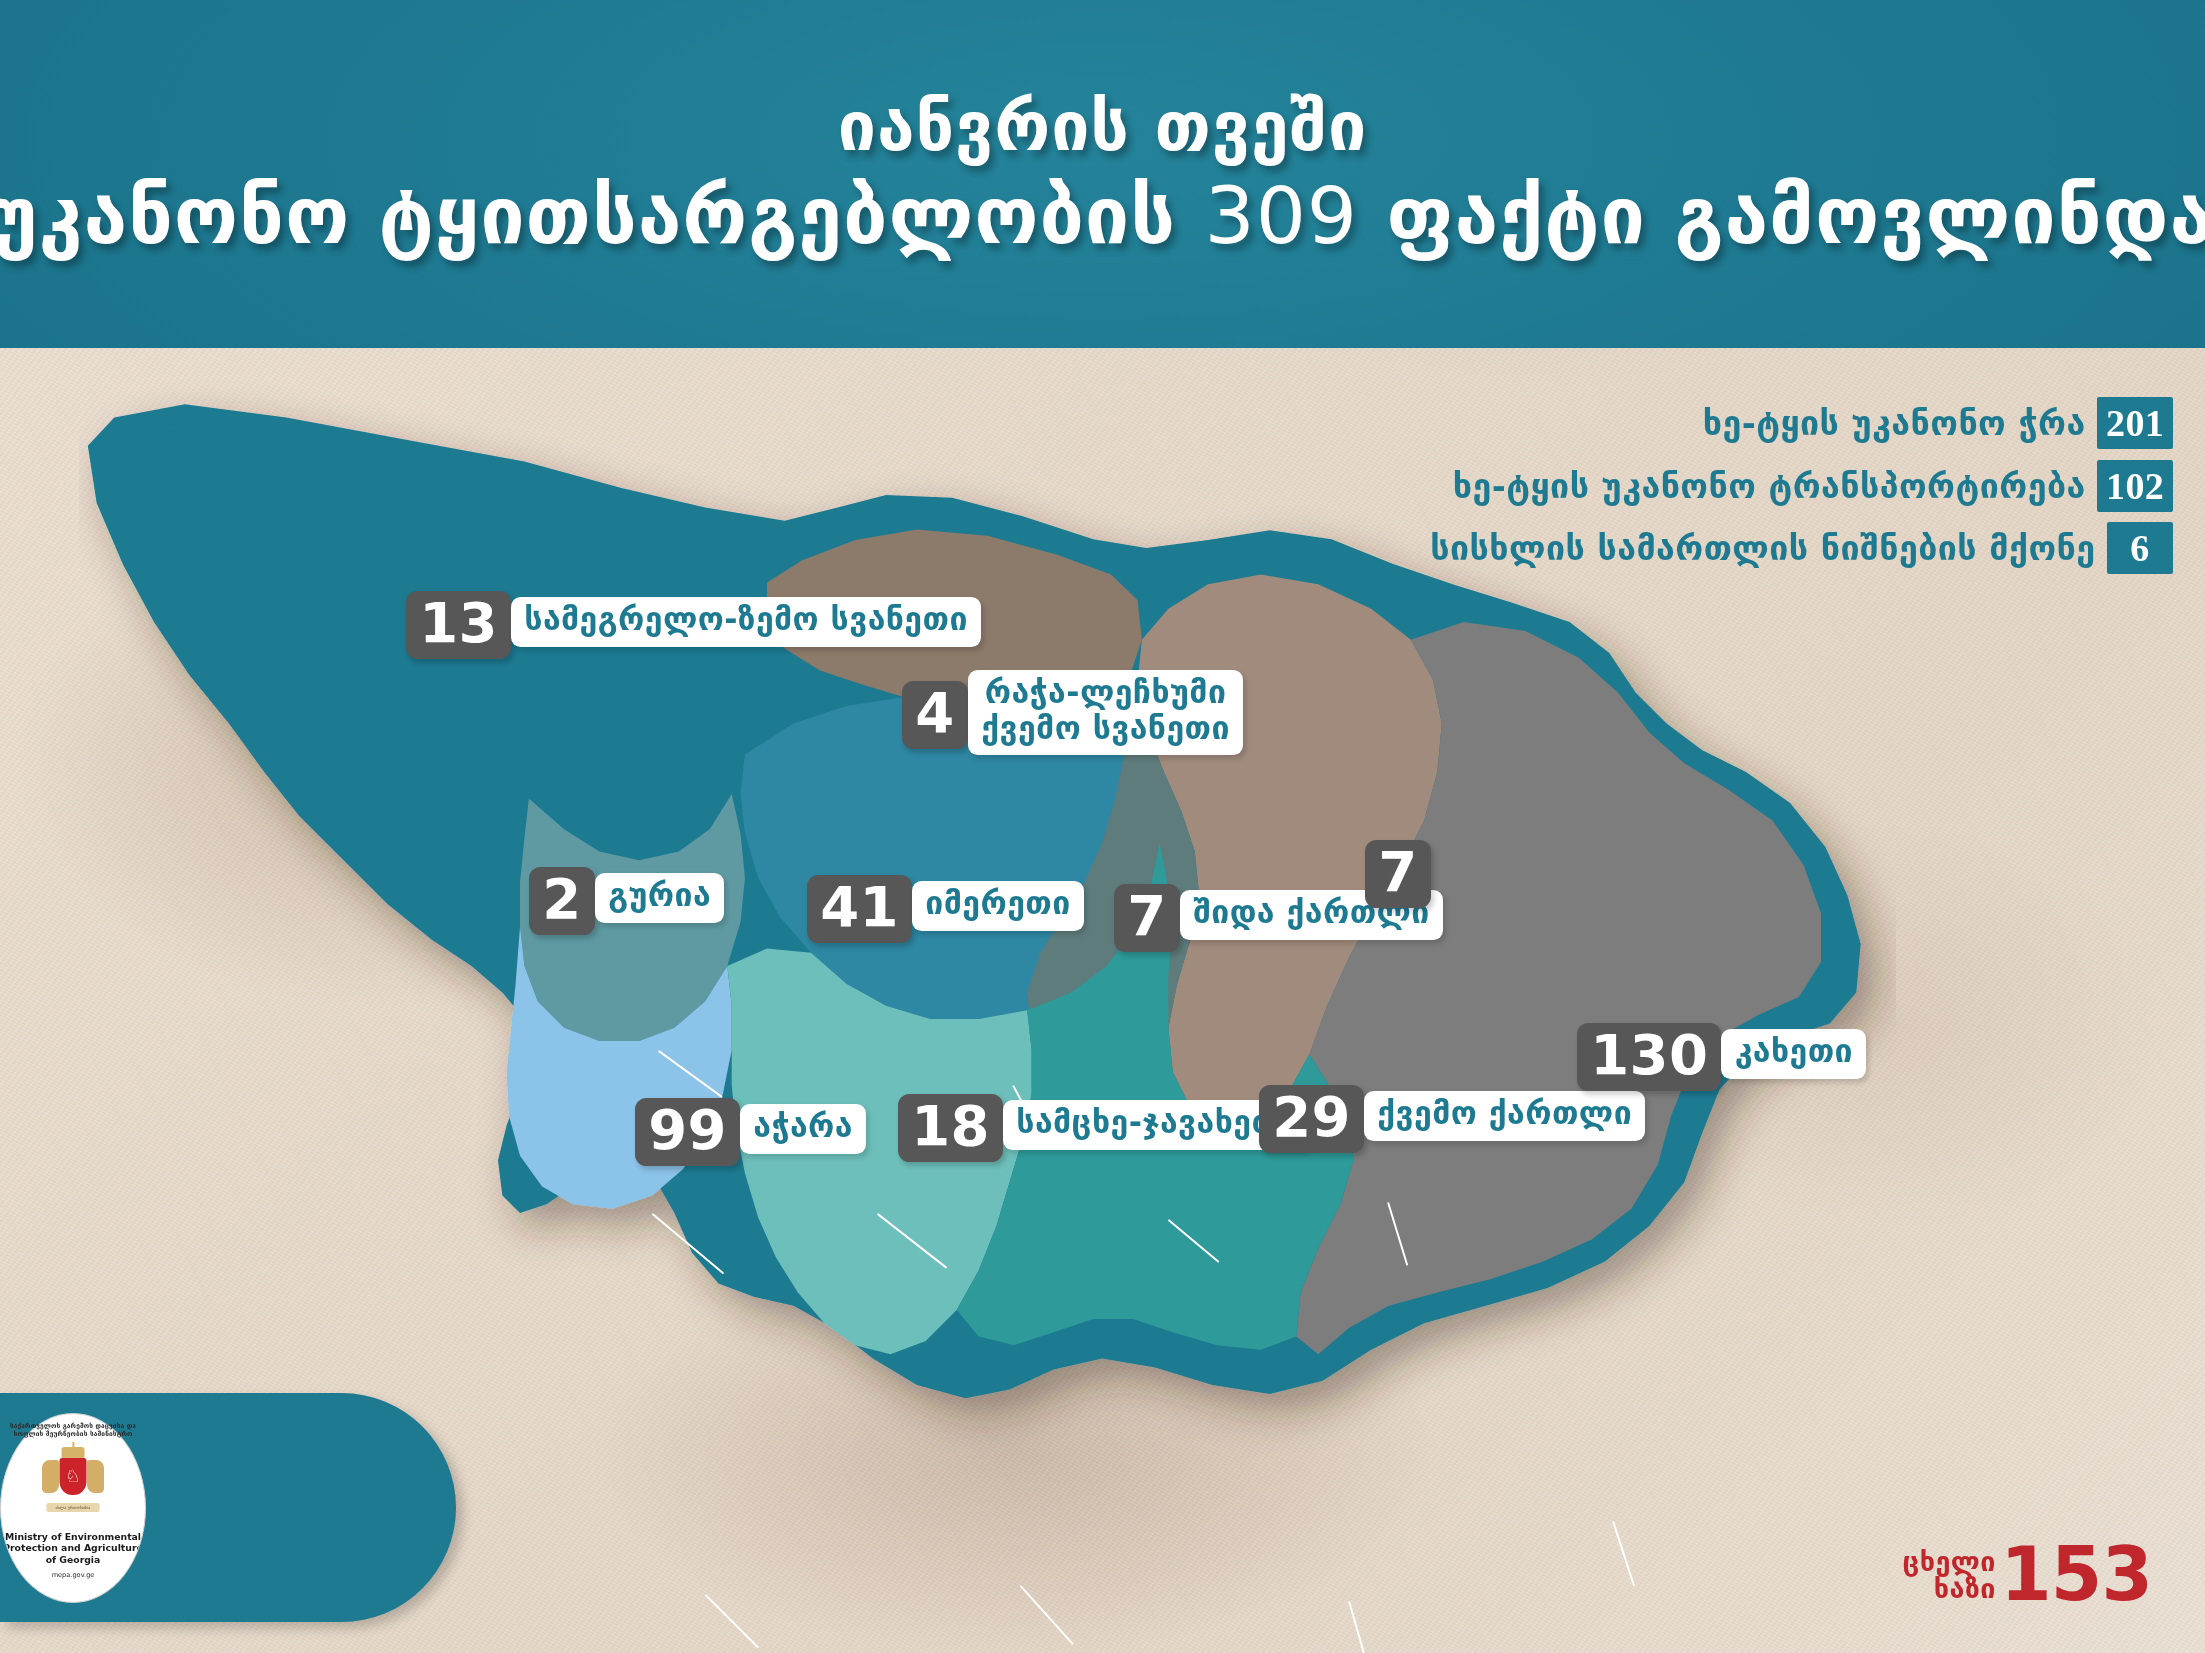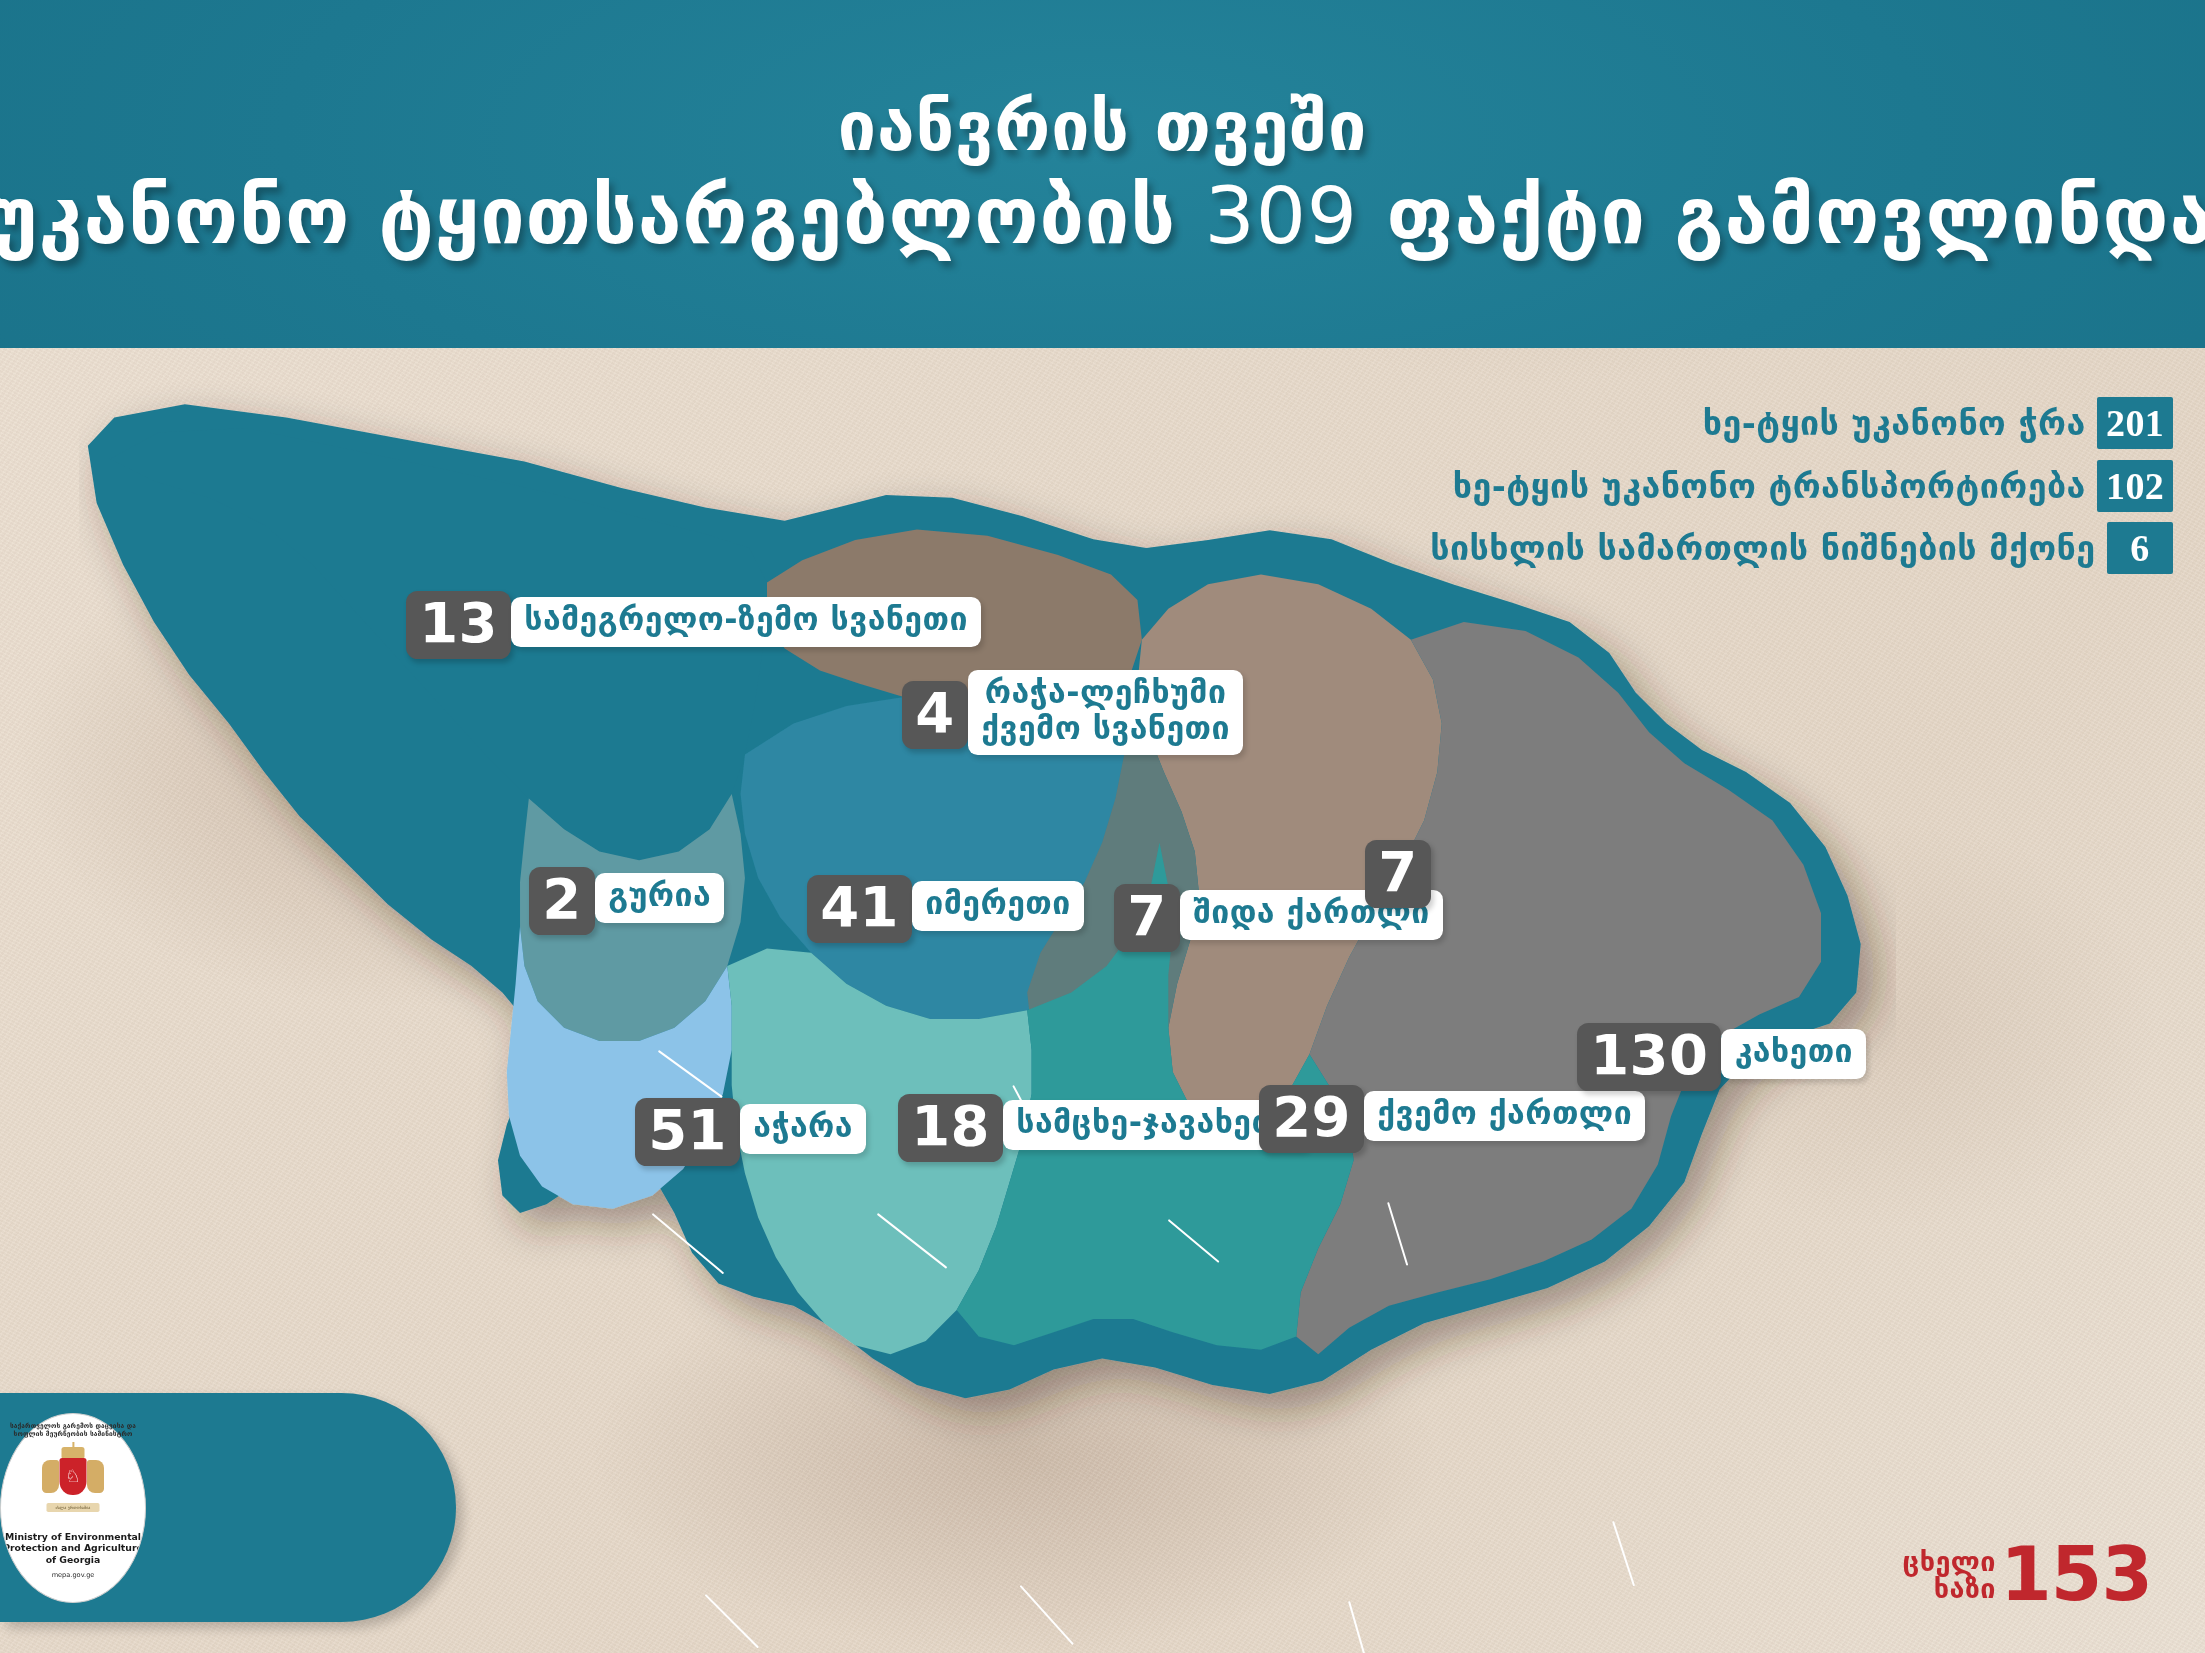--- a/index.html
+++ b/index.html
@@ -321,21 +321,21 @@
 <div class="callout" style="left:1114px; top:884px;">
   <div class="callout-num">7</div>
   <div class="callout-name">შიდა ქართლი</div>
 </div>
 
 <div class="callout" style="left:1365px; top:840px;">
   <div class="callout-num">7</div>
 </div>
 
 <div class="callout" style="left:635px; top:1098px;">
-  <div class="callout-num">51</div>
+  <div class="callout-num">99</div>
   <div class="callout-name">აჭარა</div>
 </div>
 
 <div class="callout" style="left:898px; top:1094px;">
   <div class="callout-num">18</div>
   <div class="callout-name">სამცხე-ჯავახეთი</div>
 </div>
 
 <div class="callout" style="left:1259px; top:1085px;">
   <div class="callout-num">29</div>

